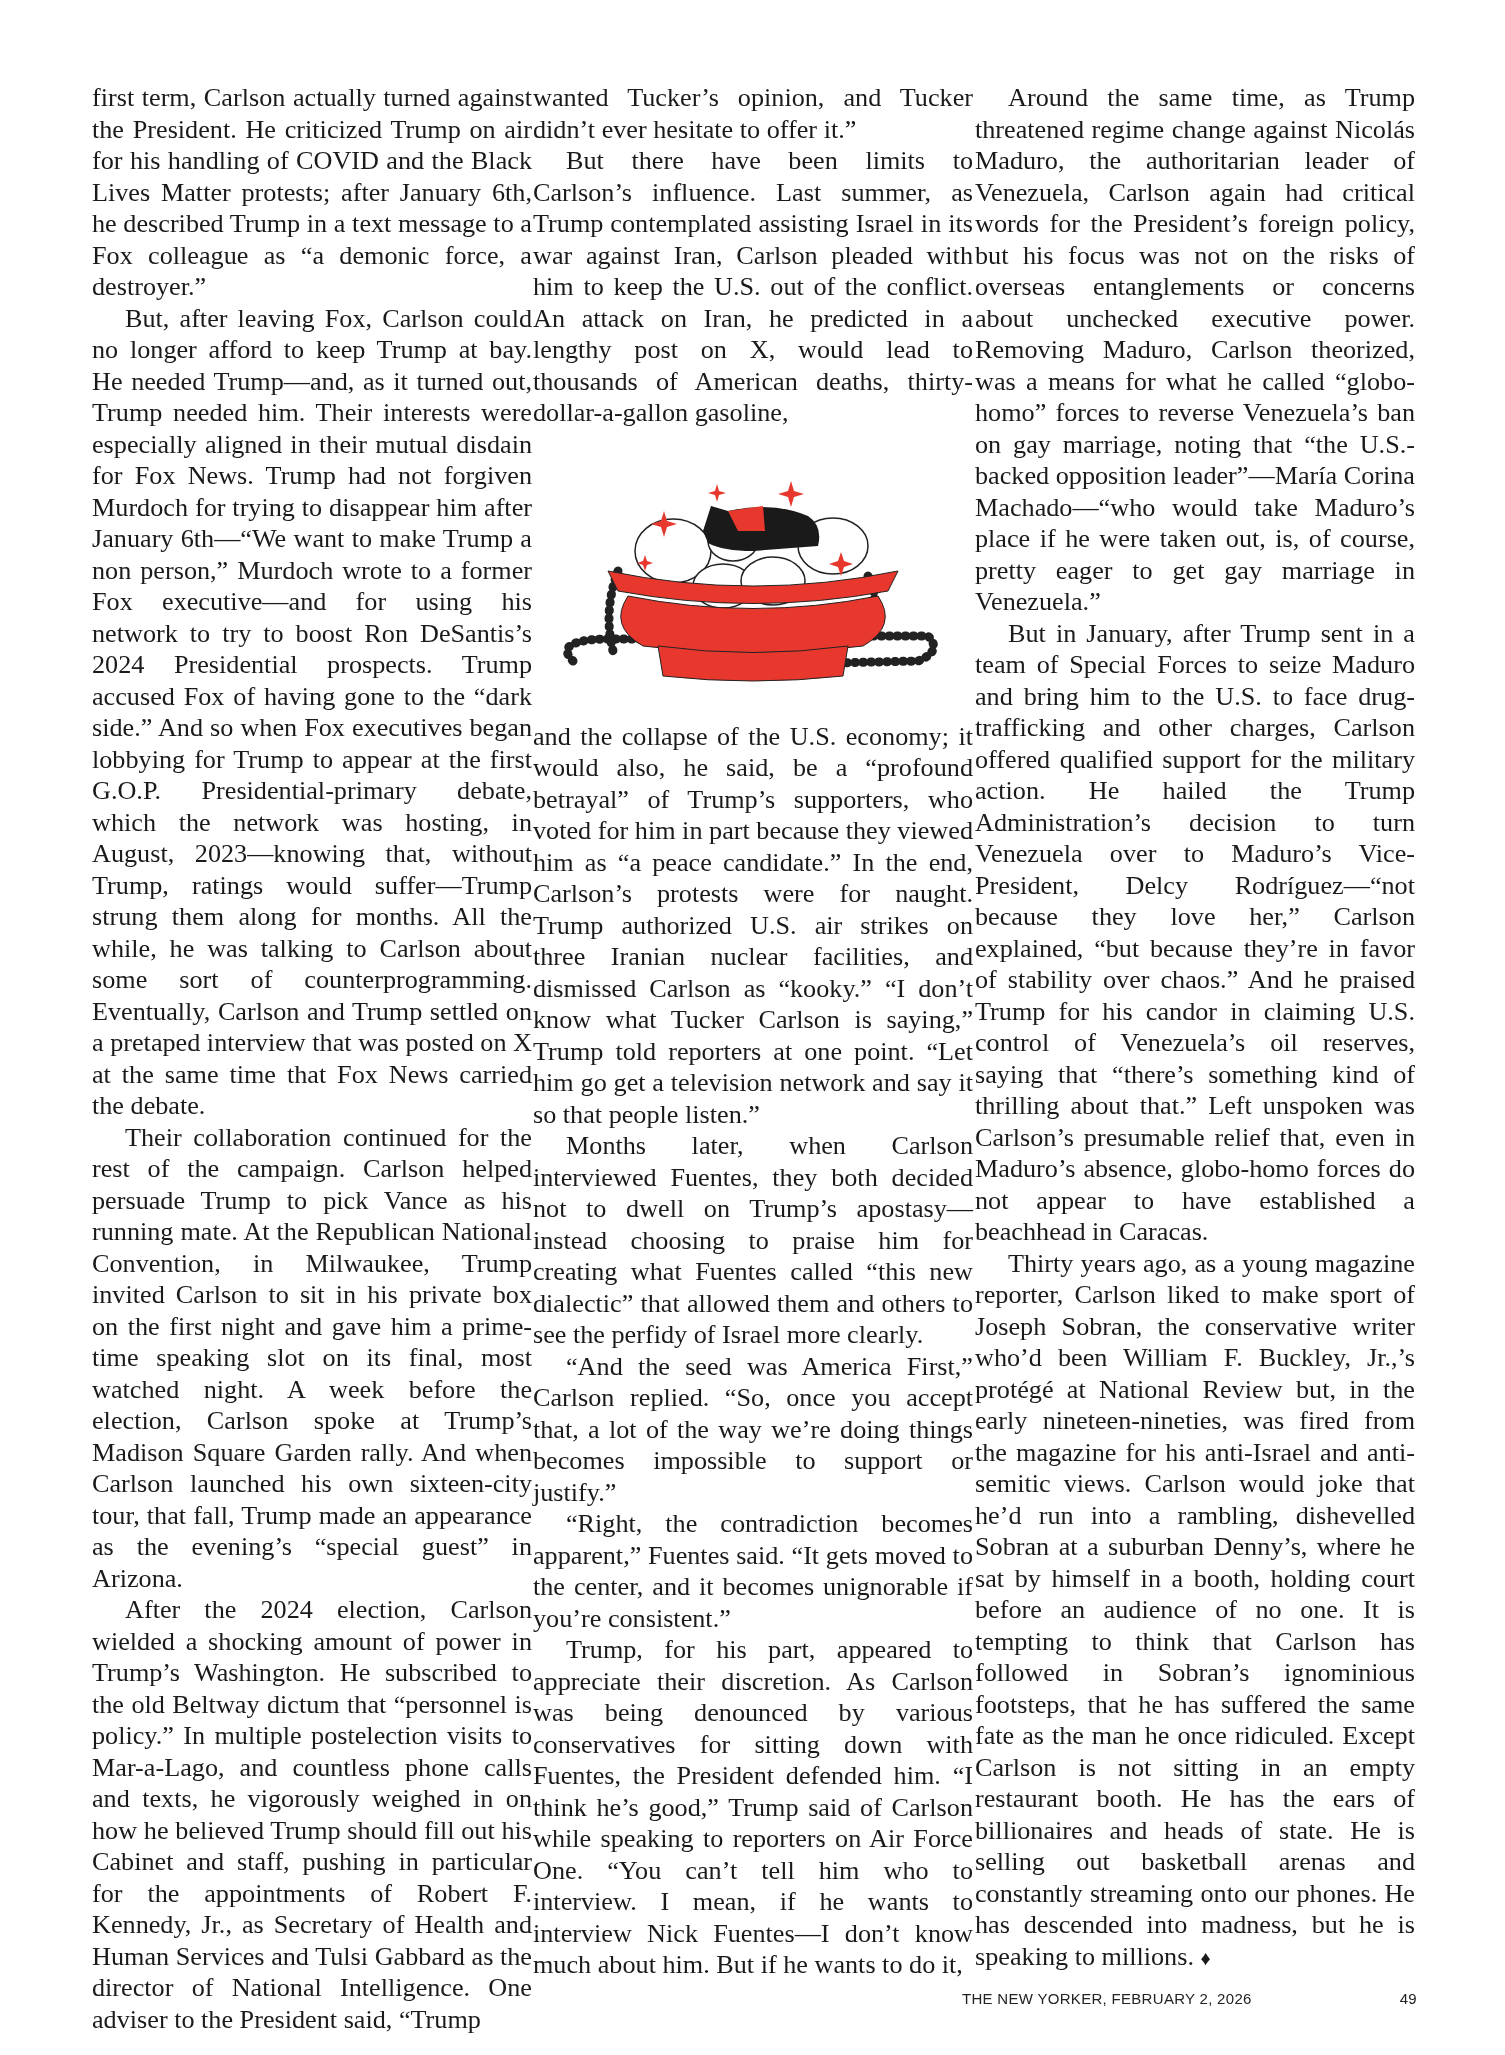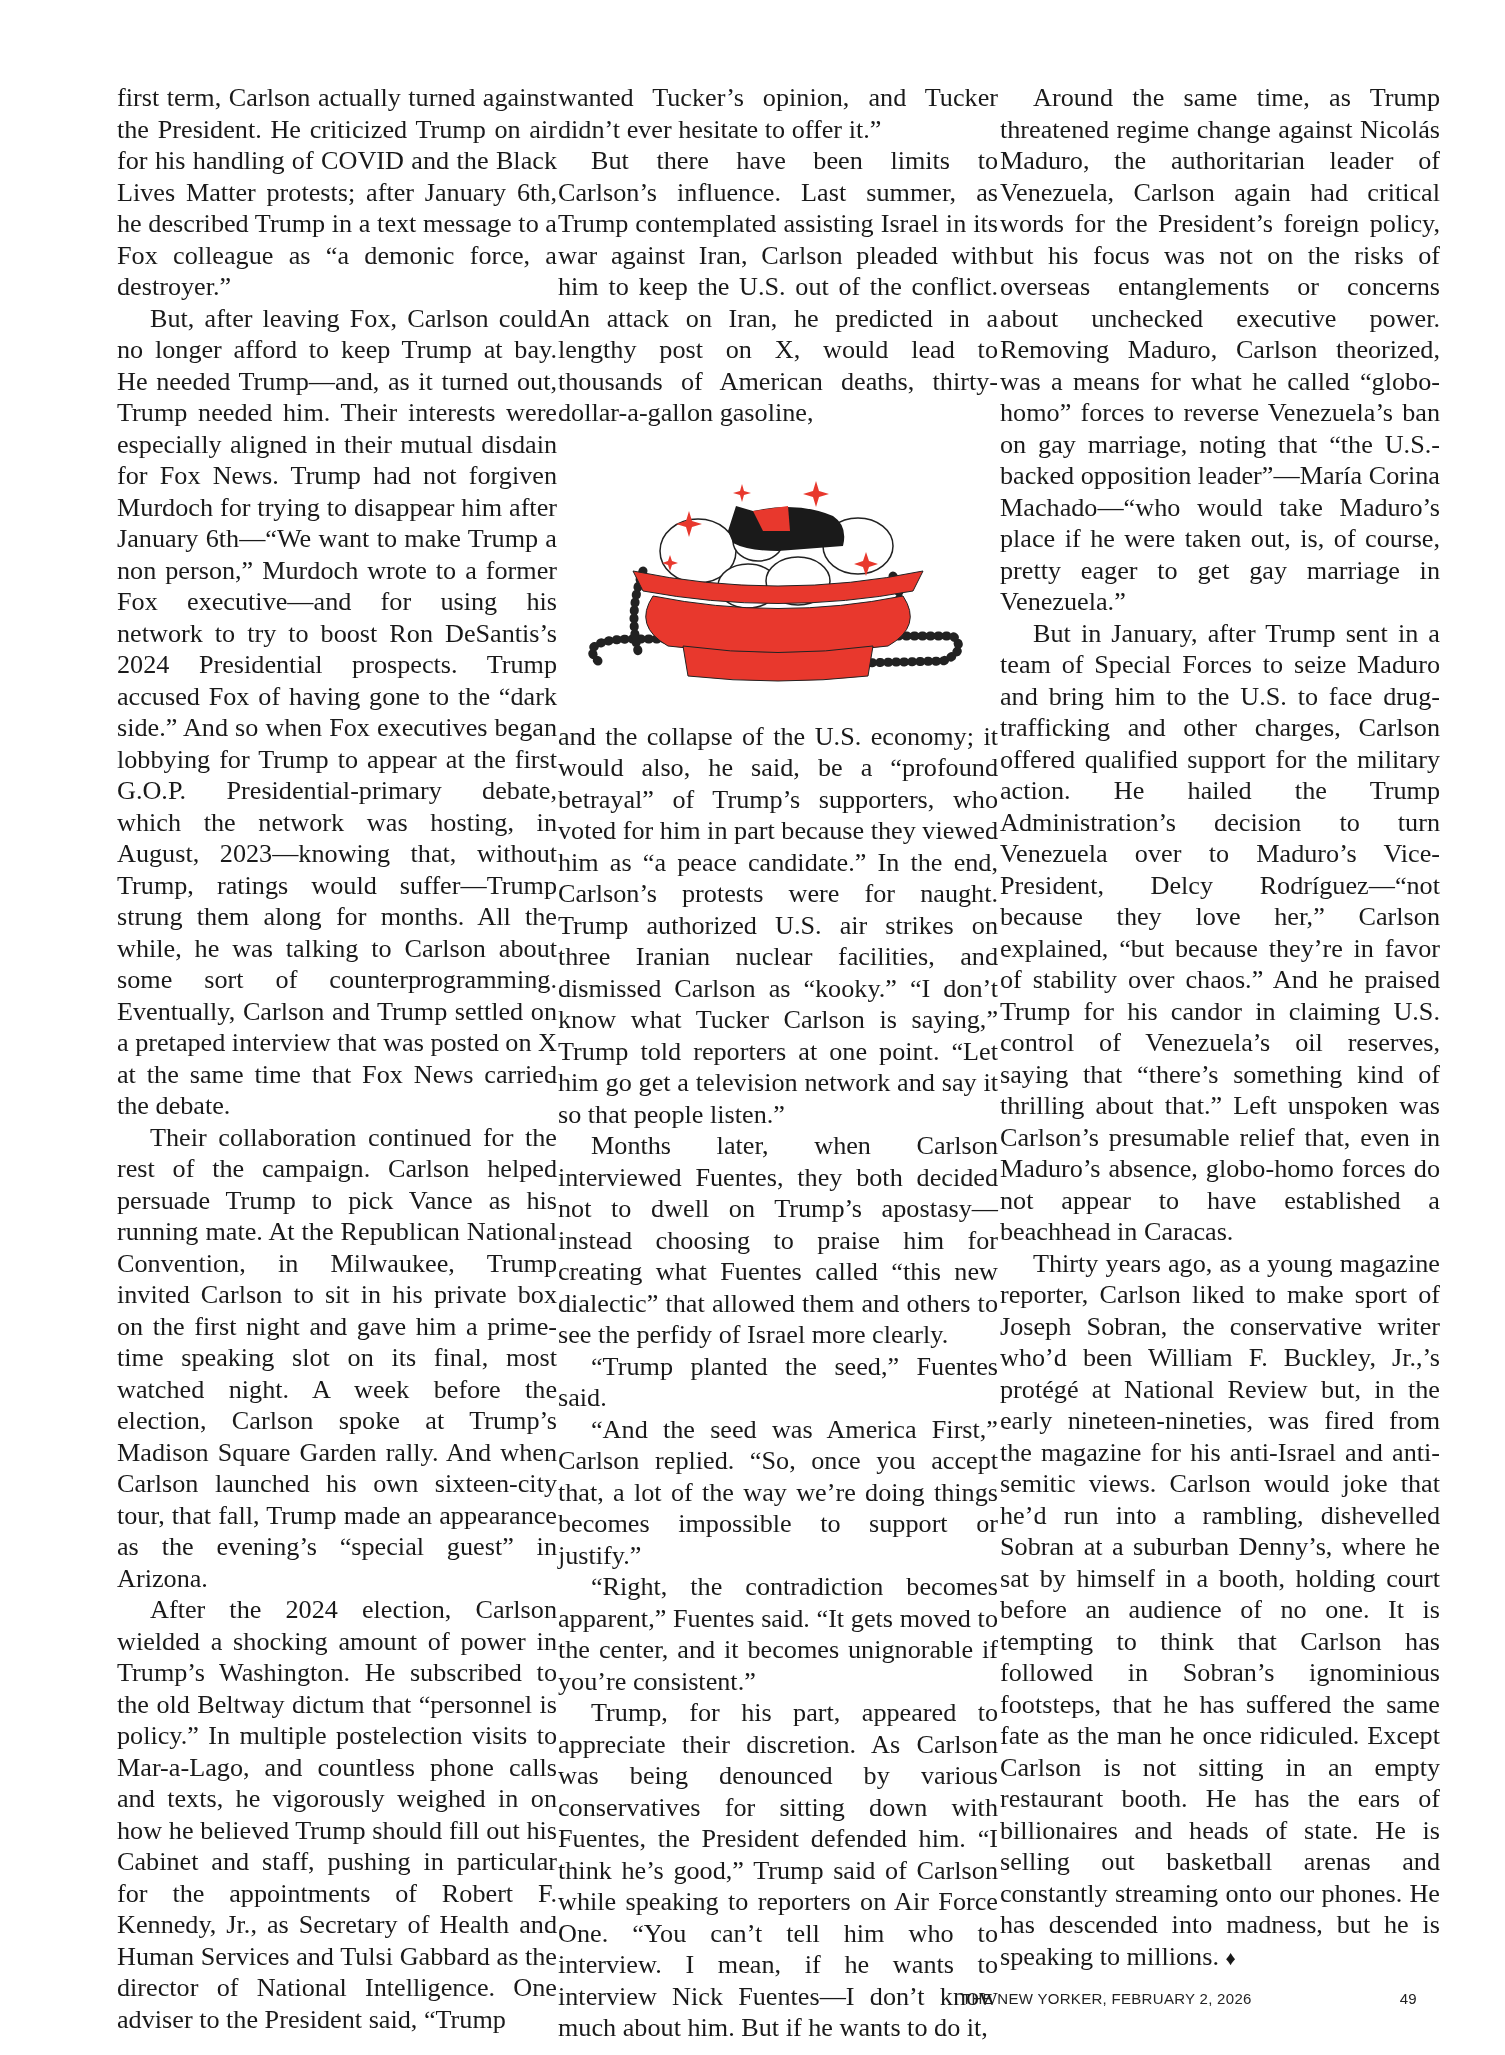--- a/index.html
+++ b/index.html
@@ -2,21 +2,21 @@
 <html><head>
 <meta charset="utf-8">
 <style>
   html, body { margin: 0; padding: 0; background: #ffffff; }
   body { width: 1505px; height: 2055px; position: relative; overflow: hidden; }
   .page { position: absolute; left: 0; top: 0; width: 1505px; height: 2055px; }
   .col {
     position: absolute; top: 82px; width: 440px;
     font-family: "Liberation Serif", "DejaVu Serif", serif;
     font-size: 26.2px; line-height: 31.5px; color: #1a1a1a;
-    text-align: justify; hyphens: auto; margin-left: 25px;
+    text-align: justify; hyphens: auto;
   }
   .col p { margin: 0; text-indent: 0; }
   .col p.ind { text-indent: 33px; }
   #c1 { left: 92px; }
   #c2 { left: 533px; }
   #c3 { left: 975px; }
   .illus { width: 440px; height: 250px; margin: 22px 0 20px 0; display: block; }
   .footer {
     position: absolute; top: 1990px; left: 962px; width: 455px;
     font-family: "Liberation Sans", "DejaVu Sans", sans-serif; font-size: 15px; color: #222;
@@ -69,21 +69,20 @@
         <path d="M128 70 l3 -10 l3 10 l10 3 l-10 3 l-3 10 l-3 -10 l-10 -3z"></path>
         <path d="M182 40 l2 -7 l2 7 l7 2 l-7 2 l-2 7 l-2 -7 l-7 -2z"></path>
         <path d="M255 40 l3 -10 l3 10 l10 3 l-10 3 l-3 10 l-3 -10 l-10 -3z"></path>
         <path d="M305 110 l3 -9 l3 9 l9 3 l-9 3 l-3 9 l-3 -9 l-9 -3z"></path>
         <path d="M110 110 l2 -6 l2 6 l6 2 l-6 2 l-2 6 l-2 -6 l-6 -2z"></path>
       </g>
     </svg>
 
     <p>and the collapse of the U.S. economy; it would also, he said, be a “profound betrayal” of Trump’s supporters, who voted for him in part because they viewed him as “a peace candidate.” In the end, Carlson’s protests were for naught. Trump authorized U.S. air strikes on three Iranian nuclear facilities, and dismissed Carlson as “kooky.” “I don’t know what Tucker Carlson is saying,” Trump told reporters at one point. “Let him go get a television network and say it so that people listen.”</p>
     <p class="ind">Months later, when Carlson interviewed Fuentes, they both decided not to dwell on Trump’s apostasy—instead choosing to praise him for creating what Fuentes called “this new dialectic” that allowed them and others to see the perfidy of Israel more clearly.</p>
-    <p class="ind">“Trump planted the seed,” Fuentes said.</p>
     <p class="ind">“And the seed was America First,” Carlson replied. “So, once you accept that, a lot of the way we’re doing things becomes impossible to support or justify.”</p>
     <p class="ind">“Right, the contradiction becomes apparent,” Fuentes said. “It gets moved to the center, and it becomes unignorable if you’re consistent.”</p>
     <p class="ind">Trump, for his part, appeared to appreciate their discretion. As Carlson was being denounced by various conservatives for sitting down with Fuentes, the President defended him. “I think he’s good,” Trump said of Carlson while speaking to reporters on Air Force One. “You can’t tell him who to interview. I mean, if he wants to interview Nick Fuentes—I don’t know much about him. But if he wants to do it,</p>
   </div>
 
   <div class="col" id="c3">
     <p class="ind">Around the same time, as Trump threatened regime change against Nicolás Maduro, the authoritarian leader of Venezuela, Carlson again had critical words for the President’s foreign policy, but his focus was not on the risks of overseas entanglements or concerns about unchecked executive power. Removing Maduro, Carlson theorized, was a means for what he called “globo-homo” forces to reverse Venezuela’s ban on gay marriage, noting that “the U.S.-backed opposition leader”—María Corina Machado—“who would take Maduro’s place if he were taken out, is, of course, pretty eager to get gay marriage in Venezuela.”</p>
     <p class="ind">But in January, after Trump sent in a team of Special Forces to seize Maduro and bring him to the U.S. to face drug-trafficking and other charges, Carlson offered qualified support for the military action. He hailed the Trump Administration’s decision to turn Venezuela over to Maduro’s Vice-President, Delcy Rodríguez—“not because they love her,” Carlson explained, “but because they’re in favor of stability over chaos.” And he praised Trump for his candor in claiming U.S. control of Venezuela’s oil reserves, saying that “there’s something kind of thrilling about that.” Left unspoken was Carlson’s presumable relief that, even in Maduro’s absence, globo-homo forces do not appear to have established a beachhead in Caracas.</p>
     <p class="ind"><span>Thirty years ago, as a young magazine reporter, Carlson liked to make sport of Joseph Sobran, the conservative writer who’d been William F. Buckley, Jr.,’s protégé at National Review but, in the early nineteen-nineties, was fired from the magazine for his anti-Israel and anti-semitic views. Carlson would joke that he’d run into a rambling, dishevelled Sobran at a suburban Denny’s, where he sat by himself in a booth, holding court before an audience of no one. It is tempting to think that Carlson has followed in Sobran’s ignominious footsteps, that he has suffered the same fate as the man he once ridiculed. Except Carlson is not sitting in an empty restaurant booth. He has the ears of billionaires and heads of state. He is selling out basketball arenas and constantly streaming onto our phones. He has descended into madness, but he is speaking to millions.</span> <span class="diamond">♦</span></p>
   </div>

